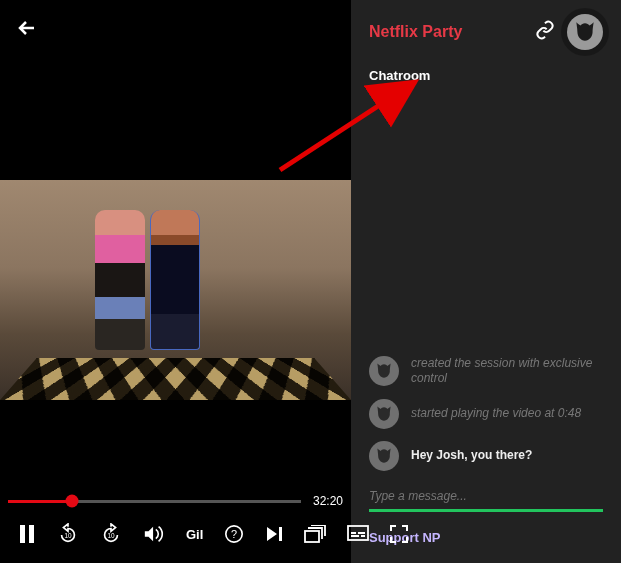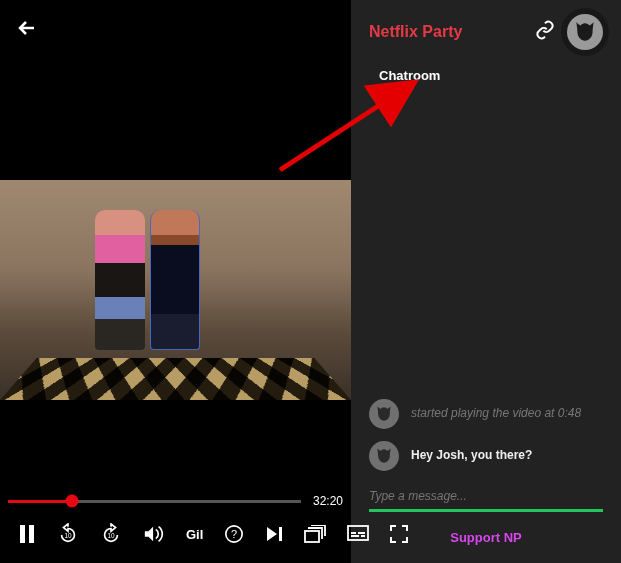--- a/index.html
+++ b/index.html
@@ -173,21 +173,21 @@
   background: #707070;
   display: flex;
   align-items: center;
   justify-content: center;
   flex-shrink: 0;
 }
 .chatroom-label {
   color: #fff;
   font-size: 13px;
   font-weight: bold;
-  padding: 4px 28px;
+  padding: 4px 18px;
 }
 .annotation-arrow {
   position: absolute;
   left: 270px;
   top: 70px;
   pointer-events: none;
 }
 .chat-messages {
   flex: 1;
   display: flex;
@@ -221,25 +221,24 @@
   padding: 6px 0;
   outline: none;
 }
 .chat-footer {
   display: flex;
   align-items: center;
   padding: 10px 18px 18px;
   gap: 10px;
 }
 .support-label {
-  color: #d946ef;
+  color: #c4b5fd;
   font-size: 13px;
   font-weight: bold;
   flex: 1;
-  text-align: center;
 }
 .patron-btn {
   background: #f86855;
   color: #fff;
   border: none;
   border-radius: 20px;
   padding: 8px 14px;
   font-size: 10px;
   font-weight: bold;
   letter-spacing: 0.5px;
@@ -361,20 +360,28 @@
     <span class="avatar">
       <svg width="26" height="26" viewBox="0 0 24 24" fill="#1a1a1a">
           <path d="M4 3c0 0 1 6 1 9 0 4 3 8 7 8s7-4 7-8c0-3 1-9 1-9-2 2-4 3-4 3-1-1-2-2-4-2s-3 1-4 2c0 0-2-1-4-3z"></path>
         </svg>
     </span>
   </div>
 
   <div class="chatroom-label">Chatroom</div>
 
   <div class="chat-messages">
+    <div class="msg-row">
+      <span class="avatar-small">
+        <svg width="20" height="20" viewBox="0 0 24 24" fill="#2a2a2a">
+            <path d="M4 3c0 0 1 6 1 9 0 4 3 8 7 8s7-4 7-8c0-3 1-9 1-9-2 2-4 3-4 3-1-1-2-2-4-2s-3 1-4 2c0 0-2-1-4-3z"></path>
+          </svg>
+      </span>
+      <span class="msg-text msg-system">created the session with exclusive control</span>
+    </div>
     <div class="msg-row">
       <span class="avatar-small">
         <svg width="20" height="20" viewBox="0 0 24 24" fill="#2a2a2a">
             <path d="M4 3c0 0 1 6 1 9 0 4 3 8 7 8s7-4 7-8c0-3 1-9 1-9-2 2-4 3-4 3-1-1-2-2-4-2s-3 1-4 2c0 0-2-1-4-3z"></path>
           </svg>
       </span>
       <span class="msg-text msg-system">started playing the video at 0:48</span>
     </div>
     <div class="msg-row">
       <span class="avatar-small">

